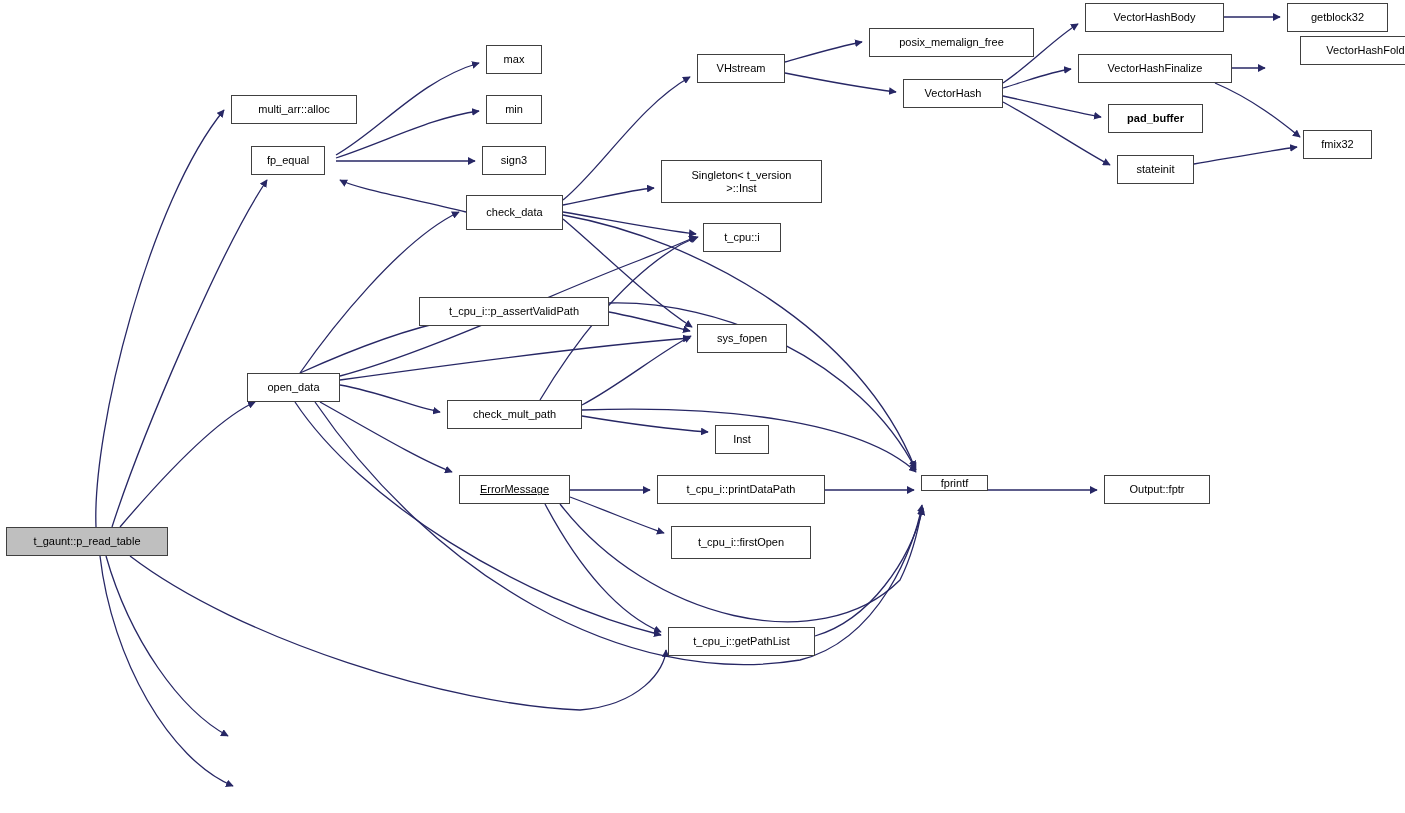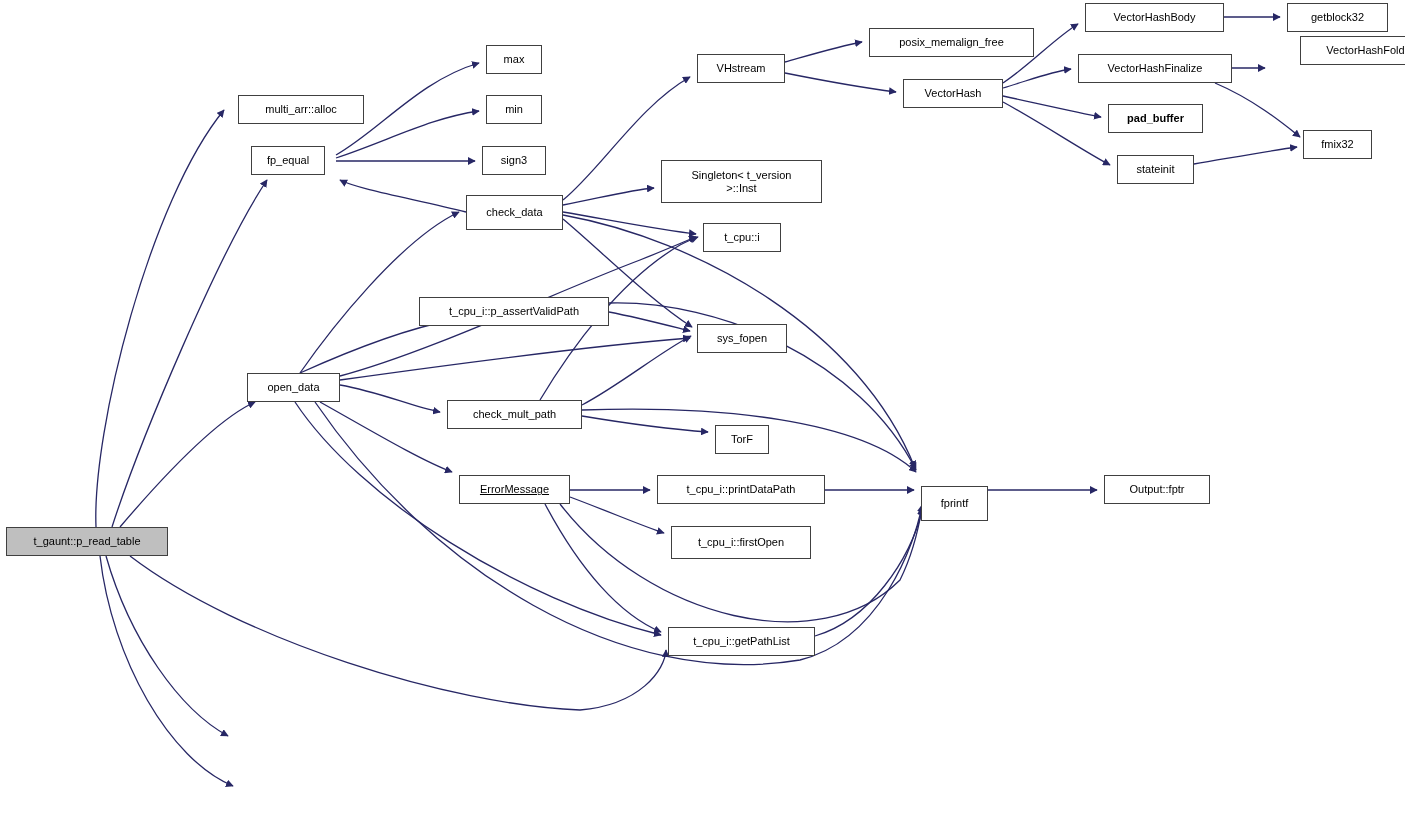--- a/index.html
+++ b/index.html
@@ -100,40 +100,40 @@
         <path d="M 1003,102 C 1040,122 1085,152 1110,165" fill="none" stroke="#272765" stroke-width="1.3" marker-end="url(#arrow)"></path>
         <path d="M 1224,17 L 1280,17" fill="none" stroke="#272765" stroke-width="1.3" marker-end="url(#arrow)"></path>
         <path d="M 1232,68 L 1265,68" fill="none" stroke="#272765" stroke-width="1.3" marker-end="url(#arrow)"></path>
         <path d="M 1215,83 C 1255,100 1285,125 1300,137" fill="none" stroke="#272765" stroke-width="1.3" marker-end="url(#arrow)"></path>
         <path d="M 1194,164 C 1230,158 1275,150 1297,147" fill="none" stroke="#272765" stroke-width="1.3" marker-end="url(#arrow)"></path>
       </g>
   </svg>
 
   <div id="node-group">
       <div class="node root" style="left: 6px; top: 527px; width: 162px; height: 29px;">t_gaunt::p_read_table</div>
-      <div class="node" style="left: 238px; top: 95px; width: 126px; height: 29px;">multi_arr::alloc</div>
+      <div class="node" style="left: 231px; top: 95px; width: 126px; height: 29px;">multi_arr::alloc</div>
       <div class="node" style="left: 251px; top: 146px; width: 74px; height: 29px;">fp_equal</div>
       <div class="node" style="left: 486px; top: 45px; width: 56px; height: 29px;">max</div>
       <div class="node" style="left: 486px; top: 95px; width: 56px; height: 29px;">min</div>
       <div class="node" style="left: 482px; top: 146px; width: 64px; height: 29px;">sign3</div>
       <div class="node" style="left: 466px; top: 195px; width: 97px; height: 35px;">check_data</div>
       <div class="node" style="left: 247px; top: 373px; width: 93px; height: 29px;">open_data</div>
       <div class="node" style="left: 419px; top: 297px; width: 190px; height: 29px;">t_cpu_i::p_assertValidPath</div>
       <div class="node" style="left: 447px; top: 400px; width: 135px; height: 29px;">check_mult_path</div>
       <div class="node" style="left: 459px; top: 475px; width: 111px; height: 29px; text-decoration: underline;">ErrorMessage</div>
       <div class="node" style="left: 697px; top: 54px; width: 88px; height: 29px;">VHstream</div>
       <div class="node two-line" style="left: 661px; top: 160px; width: 161px; height: 43px;">Singleton&lt; t_version
 &gt;::Inst</div>
       <div class="node" style="left: 703px; top: 223px; width: 78px; height: 29px;">t_cpu::i</div>
       <div class="node" style="left: 697px; top: 324px; width: 90px; height: 29px;">sys_fopen</div>
-      <div class="node" style="left: 715px; top: 425px; width: 54px; height: 29px;">TorF</div>
+      <div class="node" style="left: 715px; top: 425px; width: 54px; height: 29px;">Inst</div>
       <div class="node" style="left: 657px; top: 475px; width: 168px; height: 29px;">t_cpu_i::printDataPath</div>
       <div class="node" style="left: 671px; top: 526px; width: 140px; height: 33px;">t_cpu_i::firstOpen</div>
       <div class="node" style="left: 668px; top: 627px; width: 147px; height: 29px;">t_cpu_i::getPathList</div>
-      <div class="node" style="left: 921px; top: 486px; width: 67px; height: 35px;">fprintf</div>
+      <div class="node" style="left: 921px; top: 475px; width: 67px; height: 16px;">fprintf</div>
       <div class="node" style="left: 1104px; top: 475px; width: 106px; height: 29px;">Output::fptr</div>
       <div class="node" style="left: 869px; top: 28px; width: 165px; height: 29px; text-align: center;">posix_memalign_free</div>
       <div class="node" style="left: 903px; top: 79px; width: 100px; height: 29px;">VectorHash</div>
       <div class="node" style="left: 1085px; top: 3px; width: 139px; height: 29px;">VectorHashBody</div>
       <div class="node" style="left: 1078px; top: 54px; width: 154px; height: 29px;">VectorHashFinalize</div>
       <div class="node" style="left: 1108px; top: 104px; width: 95px; height: 29px; font-weight: bold;">pad_buffer</div>
       <div class="node" style="left: 1117px; top: 155px; width: 77px; height: 29px;">stateinit</div>
       <div class="node" style="left: 1287px; top: 3px; width: 101px; height: 29px;">getblock32</div>
       <div class="node" style="left: 1272px; top: 36px; width: 131px; height: 29px; margin-left: 28px;">VectorHashFold</div>
       <div class="node" style="left: 1303px; top: 130px; width: 69px; height: 29px;">fmix32</div>

